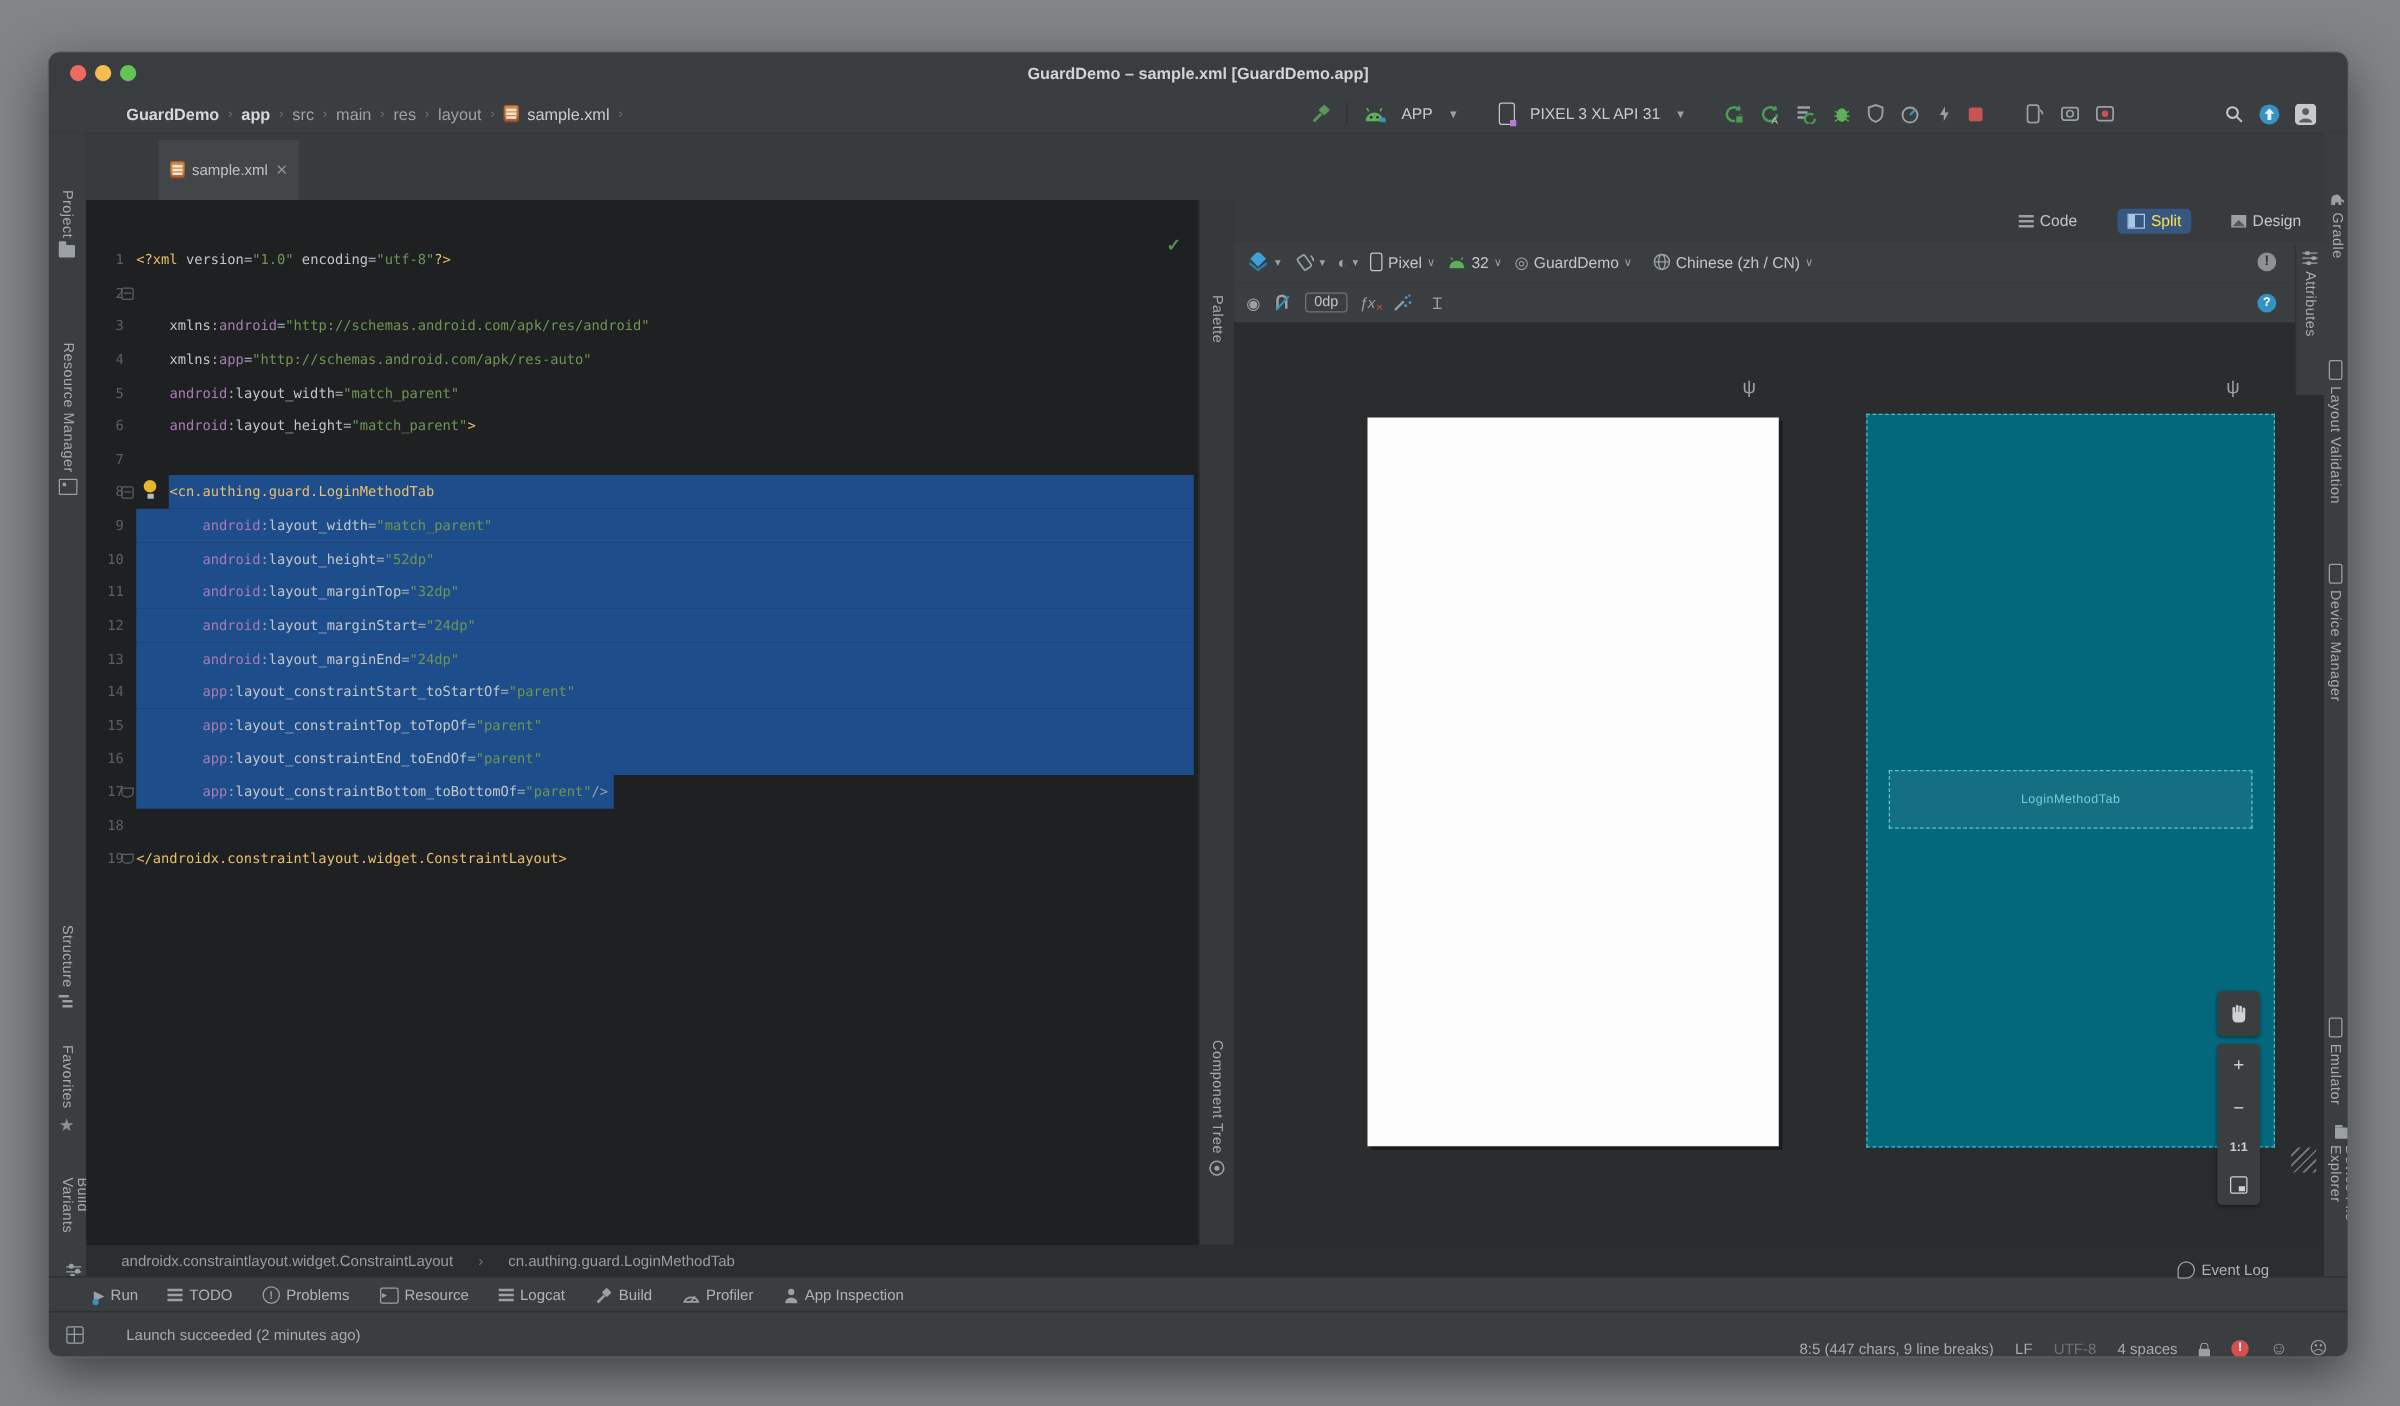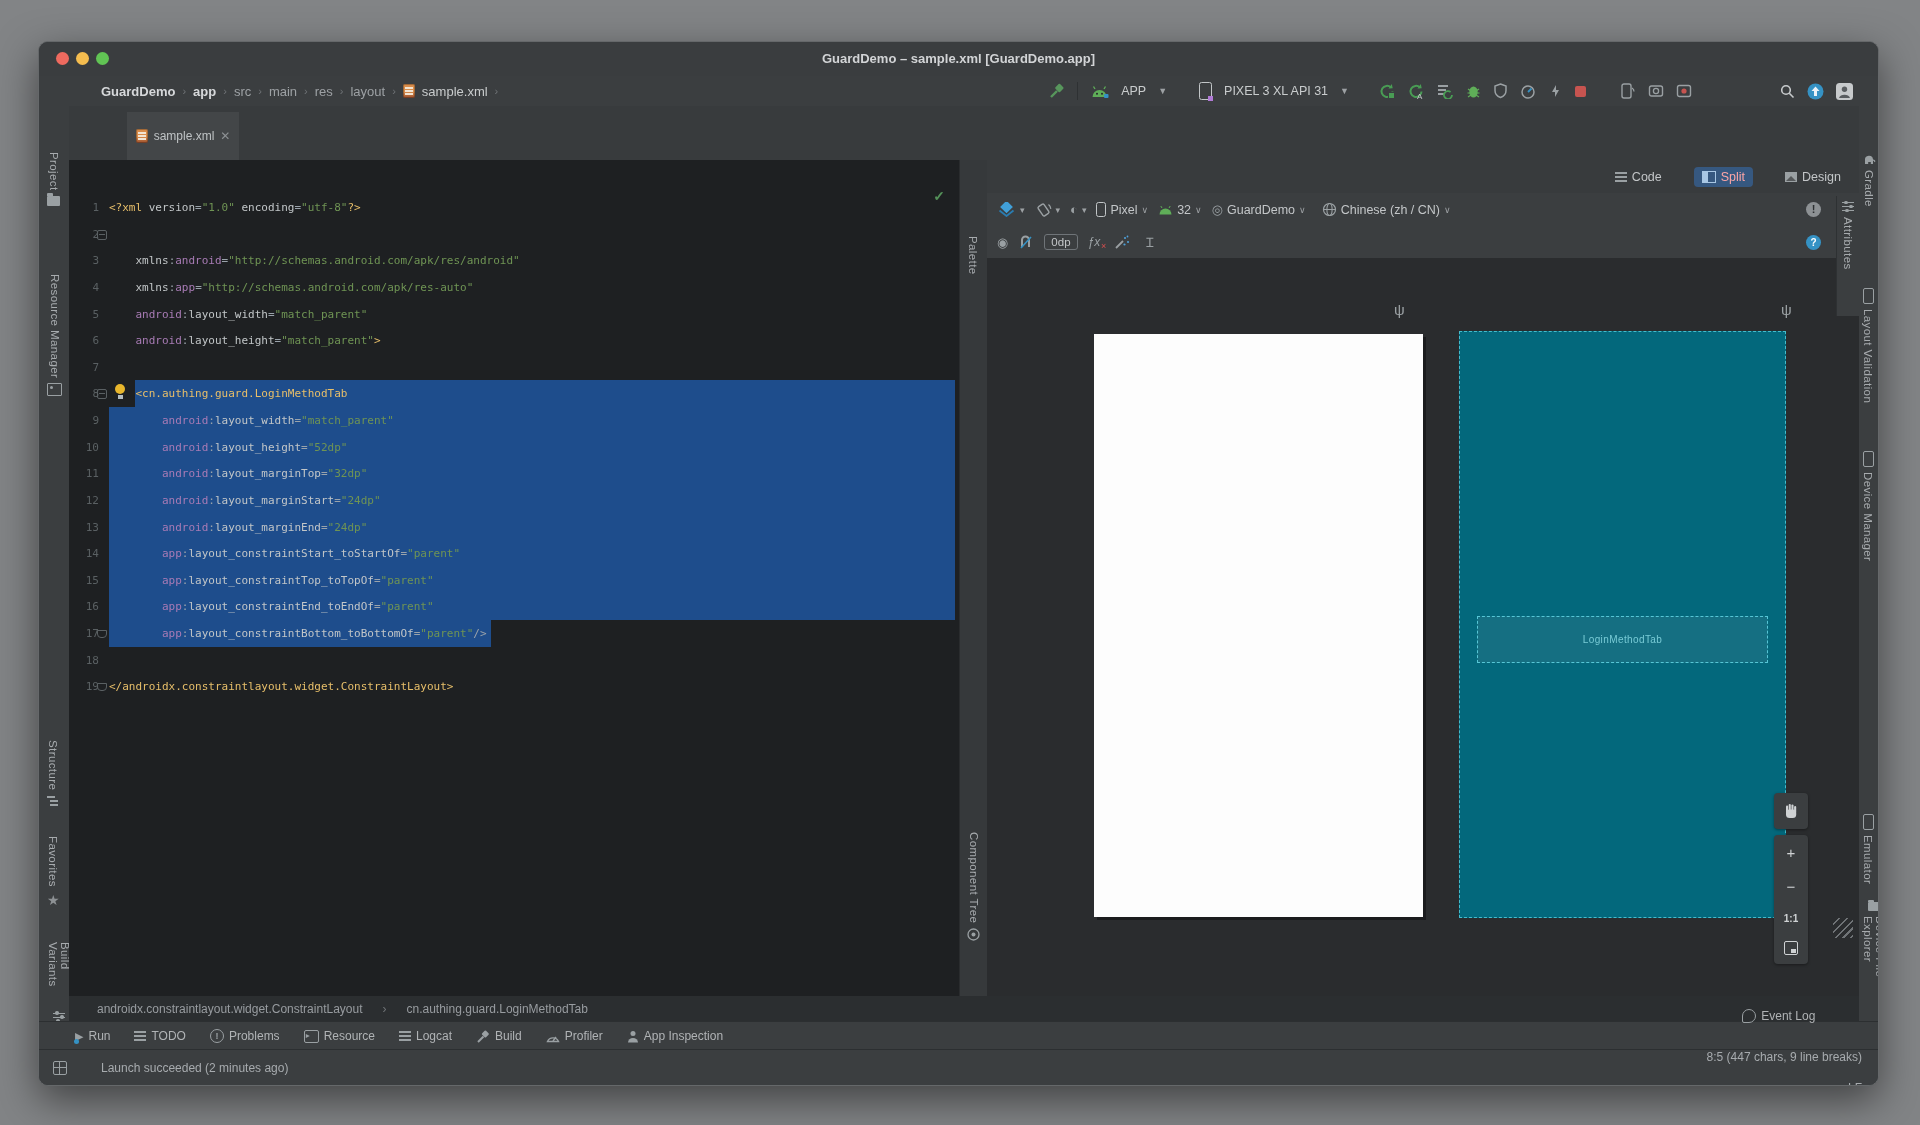--- a/index.html
+++ b/index.html
@@ -53,38 +53,38 @@
   .bulb::before{content:"";position:absolute;left:1px;top:0;width:10px;height:10px;border-radius:50%;background:#e8b62c;}
   .bulb::after{content:"";position:absolute;left:3.5px;top:10.5px;width:5px;height:4px;background:#b4bcc0;}
   .edcheck{position:absolute;right:14px;top:28px;color:#549159;font-size:14px;font-weight:bold;}
   
   .midstrip{position:absolute;left:920px;top:118px;width:28px;height:836px;background:#36393b;
     border-left:1px solid #2a2c2e;border-right:1px solid #2a2c2e;}
   
   .moderow{position:absolute;left:948px;top:118px;width:872px;height:33px;background:#383b3d;border-bottom:1px solid #2a2c2e;}
   .modes{position:absolute;right:10px;top:0;height:33px;display:flex;align-items:center;gap:24px;font-size:12.5px;color:#c3c6c8;}
   .mode{display:flex;align-items:center;gap:5px;padding:3px 8px;border-radius:4px;}
-  .mode.sel{background:#365880;color:#fca5a5;}
+  .mode.sel{background:#365880;color:#fde047;}
   .i-lines{display:inline-block;width:12px;height:10px;background:
     linear-gradient(#9aa0a3 0 0) 0 0/12px 2px no-repeat,
     linear-gradient(#9aa0a3 0 0) 0 4px/12px 2px no-repeat,
     linear-gradient(#9aa0a3 0 0) 0 8px/12px 2px no-repeat;}
   .i-split{display:inline-block;width:12px;height:10px;border:1px solid #a8c7e4;position:relative;}
   .i-split::before{content:"";position:absolute;left:0;top:0;bottom:0;width:5px;background:#a8c7e4;}
   .i-pic{display:inline-block;width:12px;height:10px;background:#9aa0a3;position:relative;}
   .i-pic::after{content:"";position:absolute;left:1px;bottom:1px;border-left:5px solid transparent;
     border-right:5px solid transparent;border-bottom:5px solid #55585a;}
   .drow{position:absolute;left:948px;width:872px;height:33px;background:#3b3e40;border-bottom:1px solid #2e3133;
     display:flex;align-items:center;color:#c3c6c8;font-size:12.5px;}
   .drow1{top:151px;} .drow2{top:184px;height:32px;}
   .dit{display:flex;align-items:center;gap:4px;margin-left:10px;}
   .dp-canvas{position:absolute;left:948px;top:216px;width:872px;height:738px;background:#2a2c2e;overflow:hidden;}
   .phone-white{position:absolute;left:107px;top:76px;width:329px;height:583px;background:#fdfdfd;
     box-shadow:3px 3px 0 rgba(0,0,0,.35);}
-  .phone-teal{position:absolute;left:472px;top:73px;width:327px;height:587px;background:#03687c;
+  .phone-teal{position:absolute;left:506px;top:73px;width:327px;height:587px;background:#03687c;
     outline:1px dashed #44bccd;outline-offset:-1px;}
   .lmt-box{position:absolute;left:18px;top:285px;right:18px;height:45px;background:#156f82;
     border:1px dashed #56c6d6;display:flex;align-items:center;justify-content:center;}
   .lmt-label{color:#78cbd6;font-size:10px;letter-spacing:.4px;}
   .wrench{position:absolute;color:#9aa0a3;font-size:15px;}
   .grip{position:absolute;left:846px;top:660px;width:20px;height:20px;
     background:repeating-linear-gradient(135deg,transparent 0 4px,#6f7376 4px 5.5px);}
   .handbtn{position:absolute;left:787px;top:535px;width:34px;height:36px;background:#3b3e40;border-radius:4px;
     display:flex;align-items:center;justify-content:center;box-shadow:0 1px 3px rgba(0,0,0,.4);}
   .zoompanel{position:absolute;left:787px;top:577px;width:34px;height:129px;background:#3b3e40;border-radius:4px;
@@ -97,21 +97,21 @@
   
   .xmlcrumbs{position:absolute;left:30px;top:954px;right:19px;height:25px;background:#2b2e30;
     display:flex;align-items:center;gap:20px;padding-left:28px;font-size:12px;color:#989ca0;}
   .bottombar{position:absolute;left:0;top:979px;right:0;height:28px;background:#3b3e40;border-top:1px solid #2c2f31;
     display:flex;align-items:center;font-size:12px;color:#b0b3b5;}
   .bb-item{display:flex;align-items:center;gap:5px;margin-left:24px;}
   .bb-right{position:absolute;right:28px;display:flex;gap:26px;flex-direction:column;}
   .statusbar{position:absolute;left:0;top:1007px;right:0;height:36px;background:#3b3e40;border-top:1px solid #2c2f31;
     font-size:12px;color:#a7abae;}
   .sb-left{position:absolute;left:14px;top:0;height:36px;display:flex;align-items:center;gap:34px;}
-  .sb-right{position:absolute;right:16px;top:0;height:36px;display:flex;align-items:flex-end;gap:17px;flex-direction:column;}
+  .sb-right{position:absolute;right:16px;top:0;height:36px;display:flex;align-items:flex-end;gap:17px;}
   .dim{color:#6f7478;}
   .i-problem{width:12px;height:12px;border:1.3px solid #9aa0a3;border-radius:50%;color:#9aa0a3;font-size:9px;
     font-weight:bold;text-align:center;line-height:12px;}
   .i-term{width:12px;height:11px;border:1.3px solid #9aa0a3;border-radius:2px;color:#9aa0a3;font-size:8px;
     line-height:10px;text-align:left;padding-left:1px;}
   .i-evlog{width:12px;height:12px;border:1.4px solid #9aa0a3;border-radius:50% 50% 50% 2px;}
   .i-linsp{width:12px;height:10px;border:1.3px solid #9aa0a3;border-radius:2px;position:relative;}
   .i-linsp::after{content:"";position:absolute;right:-3px;bottom:-3px;width:6px;height:6px;border:1.3px solid #9aa0a3;
     border-radius:50%;background:#3b3e40;}
   .i-grid{width:12px;height:12px;border:1.3px solid #9aa0a3;border-radius:2px;position:relative;}

